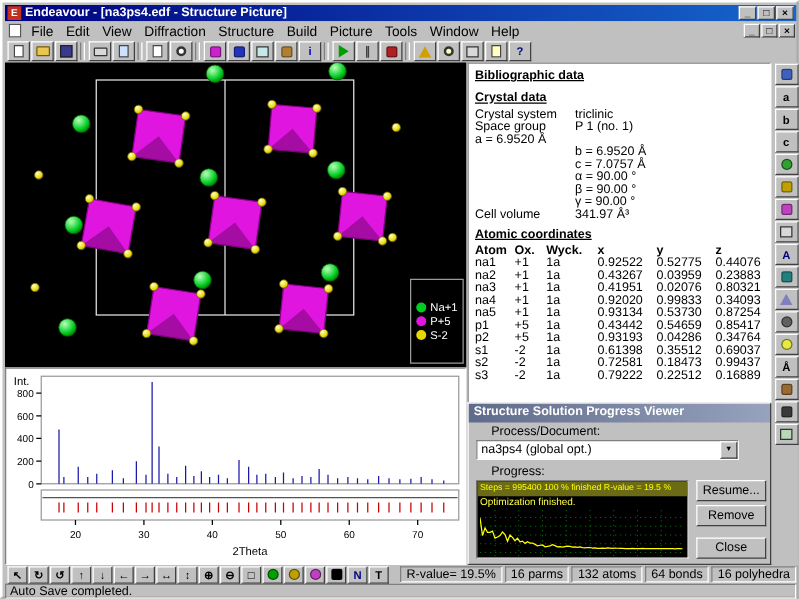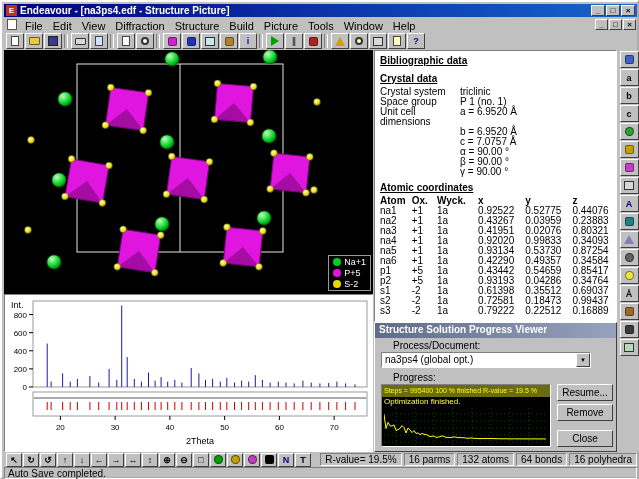--- a/index.html
+++ b/index.html
@@ -50,21 +50,21 @@
                font:bold 9px/10px "Liberation Sans",sans-serif; }
   .ic-play { width:0; height:0; background:none !important; border:5px solid transparent;
              border-left:8px solid #00a000; border-right:none; }
   .ic-tri { width:0; height:0; background:none !important; border-left:5px solid transparent;
             border-right:5px solid transparent; border-bottom:9px solid #d0a000; }
 
   
   .structure-pane { position:absolute; left:2px; top:48px; width:369px; height:244px;
                     background:#000; overflow:hidden; }
   .legend { position:absolute; right:2px; bottom:3px; background:#000;
-            border:1px solid #9a9a9a; padding:0 4px; }
+            border:1px solid #9a9a9a; padding:16px 4px; }
   .legend-item { display:flex; align-items:center; margin:1px 0; }
   .legend-swatch { width:8px; height:8px; border-radius:50%; margin-right:3px; }
   .legend-item span:last-child { color:#fff; font-size:9px; }
 
   
   .plot-pane { position:absolute; left:2px; top:292px; width:369px; height:158px;
                background:#fff; border:1px solid; border-color:#808080 #fff #fff #808080; }
 
   
   .biblio { position:absolute; left:372px; top:48px; width:243px; height:272px;
@@ -425,21 +425,20 @@
     <div id="crystal-rows">
         <div class="crystal-row">
           <span class="c-label">Crystal system</span>
           <span class="c-value">triclinic</span>
         </div>
         <div class="crystal-row">
           <span class="c-label">Space group</span>
           <span class="c-value">P 1 (no. 1)</span>
         </div>
         <div class="crystal-row">
-          <span class="c-label">Unit cell dimensions</span>
           <span class="c-value">a = 6.9520 Å</span>
         </div>
         <div class="crystal-row">
           <span class="c-label"></span>
           <span class="c-value">b = 6.9520 Å</span>
         </div>
         <div class="crystal-row">
           <span class="c-label"></span>
           <span class="c-value">c = 7.0757 Å</span>
         </div>
@@ -447,20 +446,24 @@
           <span class="c-label"></span>
           <span class="c-value">α = 90.00 °</span>
         </div>
         <div class="crystal-row">
           <span class="c-label"></span>
           <span class="c-value">β = 90.00 °</span>
         </div>
         <div class="crystal-row">
           <span class="c-label"></span>
           <span class="c-value">γ = 90.00 °</span>
+        </div>
+        <div class="crystal-row">
+          <span class="c-label">Cell volume</span>
+          <span class="c-value">341.97 Å³</span>
         </div>
       </div>
     <div class="b-head sub">Atomic coordinates</div>
     <table class="atoms">
       <thead>
           <tr id="atoms-header">
             <th>Atom</th>
             <th>Ox.</th>
             <th>Wyck.</th>
             <th>x</th>
@@ -501,28 +504,20 @@
             <td>0.99833</td>
             <td>0.34093</td>
           </tr>
           <tr>
             <td>na5</td>
             <td>+1</td>
             <td>1a</td>
             <td>0.93134</td>
             <td>0.53730</td>
             <td>0.87254</td>
-          </tr>
-          <tr>
-            <td>na6</td>
-            <td>+1</td>
-            <td>1a</td>
-            <td>0.42290</td>
-            <td>0.49357</td>
-            <td>0.34584</td>
           </tr>
           <tr>
             <td>p1</td>
             <td>+5</td>
             <td>1a</td>
             <td>0.43442</td>
             <td>0.54659</td>
             <td>0.85417</td>
           </tr>
           <tr>

